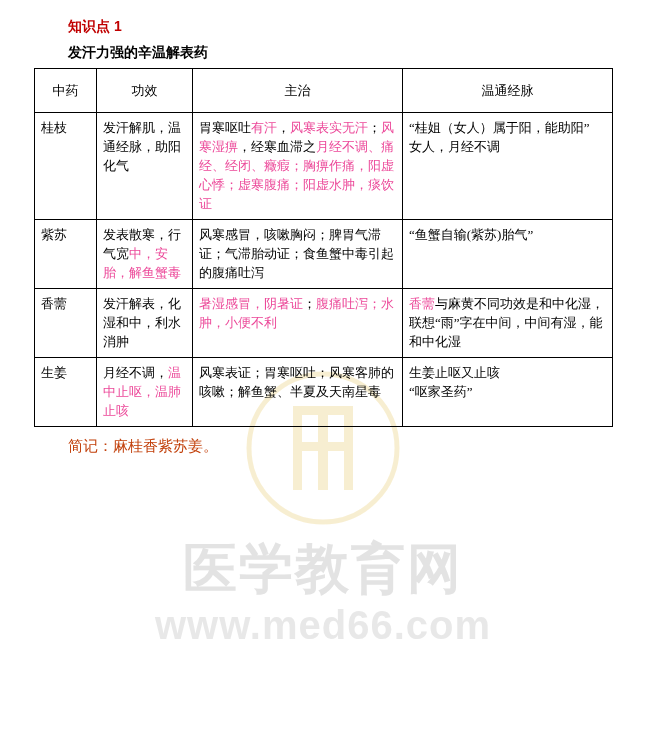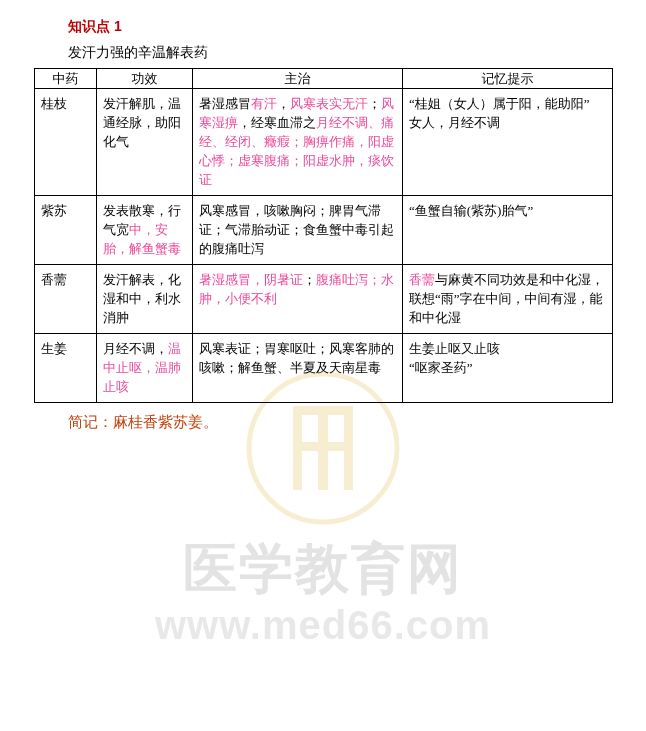--- a/index.html
+++ b/index.html
@@ -77,21 +77,21 @@
     margin: 18px 0 8px 68px;
     font-family: "Liberation Sans", sans-serif;
     font-size: 14px;
     font-weight: bold;
     color: #c00000;
   }
   .sub-title {
     margin: 8px 0 6px 68px;
     font-family: "Liberation Sans", sans-serif;
     font-size: 14px;
-    font-weight: normal;
+    font-weight: bold;
     color: #000000;
   }
 
   
   table.tcm {
     border-collapse: collapse;
     margin-left: 34px;
     width: 578px;
     table-layout: fixed;
     background: transparent;
@@ -102,21 +102,21 @@
     padding: 5px 5px 6px 6px;
     font-size: 13px;
     line-height: 19px;
     font-family: "Liberation Serif", serif;
     background: transparent;
   }
   table.tcm th {
     text-align: center;
     font-weight: normal;
     vertical-align: middle;
-    padding: 0 4px;
+    padding: 12px 4px;
   }
   col.c1 { width: 62px; }
   col.c2 { width: 96px; }
   col.c3 { width: 210px; }
   col.c4 { width: 210px; }
 
   td.name { text-align: left; }
   .red { color: #ec4899; }
   .blk { color: #000000; }
 
@@ -155,28 +155,28 @@
         <col class="c1">
           <col class="c2">
           <col class="c3">
           <col class="c4">
       </colgroup>
       <thead>
         <tr>
           <th>中药</th>
           <th>功效</th>
           <th>主治</th>
-          <th>记忆提示</th>
+          <th>温通经脉</th>
         </tr>
       </thead>
       <tbody>
         <tr>
           <td class="name">桂枝</td>
           <td>发汗解肌，温通经脉，助阳化气</td>
-          <td><span class="blk">暑湿感冒</span><span class="red">有汗</span><span class="blk">，</span><span class="red">风寒表实无汗</span><span class="blk">；</span><span class="red">风寒湿痹</span><span class="blk">，经寒血滞之</span><span class="red">月经不调、痛经、经闭、癥瘕；胸痹作痛，阳虚心悸；虚寒腹痛；阳虚水肿，痰饮证</span></td>
+          <td><span class="blk">胃寒呕吐</span><span class="red">有汗</span><span class="blk">，</span><span class="red">风寒表实无汗</span><span class="blk">；</span><span class="red">风寒湿痹</span><span class="blk">，经寒血滞之</span><span class="red">月经不调、痛经、经闭、癥瘕；胸痹作痛，阳虚心悸；虚寒腹痛；阳虚水肿，痰饮证</span></td>
           <td><span class="blk">“桂姐（女人）属于阳，能助阳”</span><br><span class="blk">女人，月经不调</span></td>
         </tr>
         <tr>
           <td class="name">紫苏</td>
           <td><span class="blk">发表散寒，行气宽</span><span class="red">中，</span><span class="red">安胎，解鱼蟹毒</span></td>
           <td><span class="blk">风寒感冒，咳嗽胸闷；脾胃气滞证；气滞胎动证；食鱼蟹中毒引起的腹痛吐泻</span></td>
           <td><span class="blk">“鱼蟹自输(紫苏)胎气”</span></td>
         </tr>
         <tr>
           <td class="name">香薷</td>

